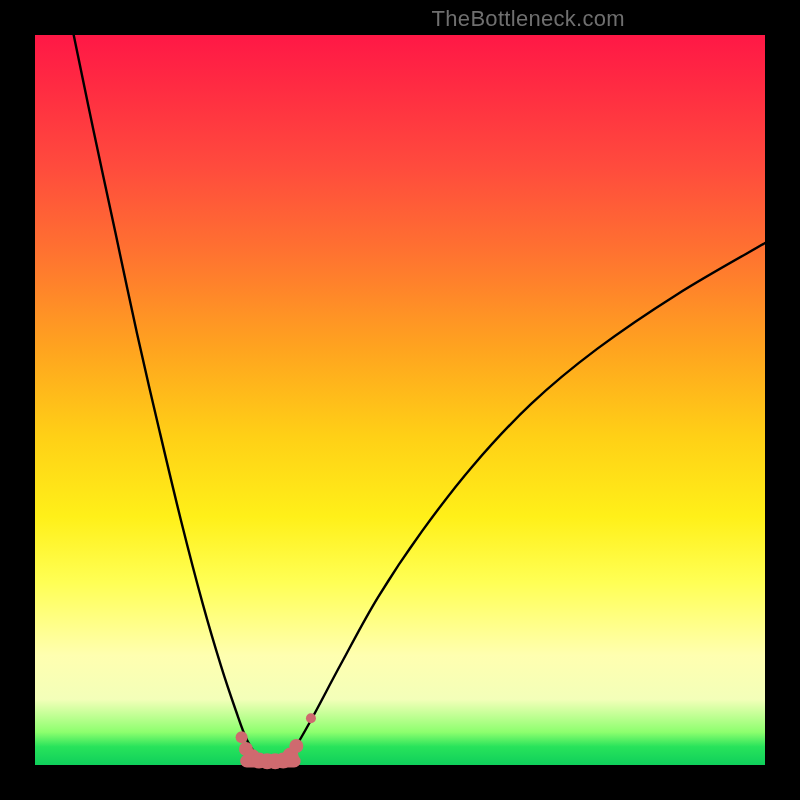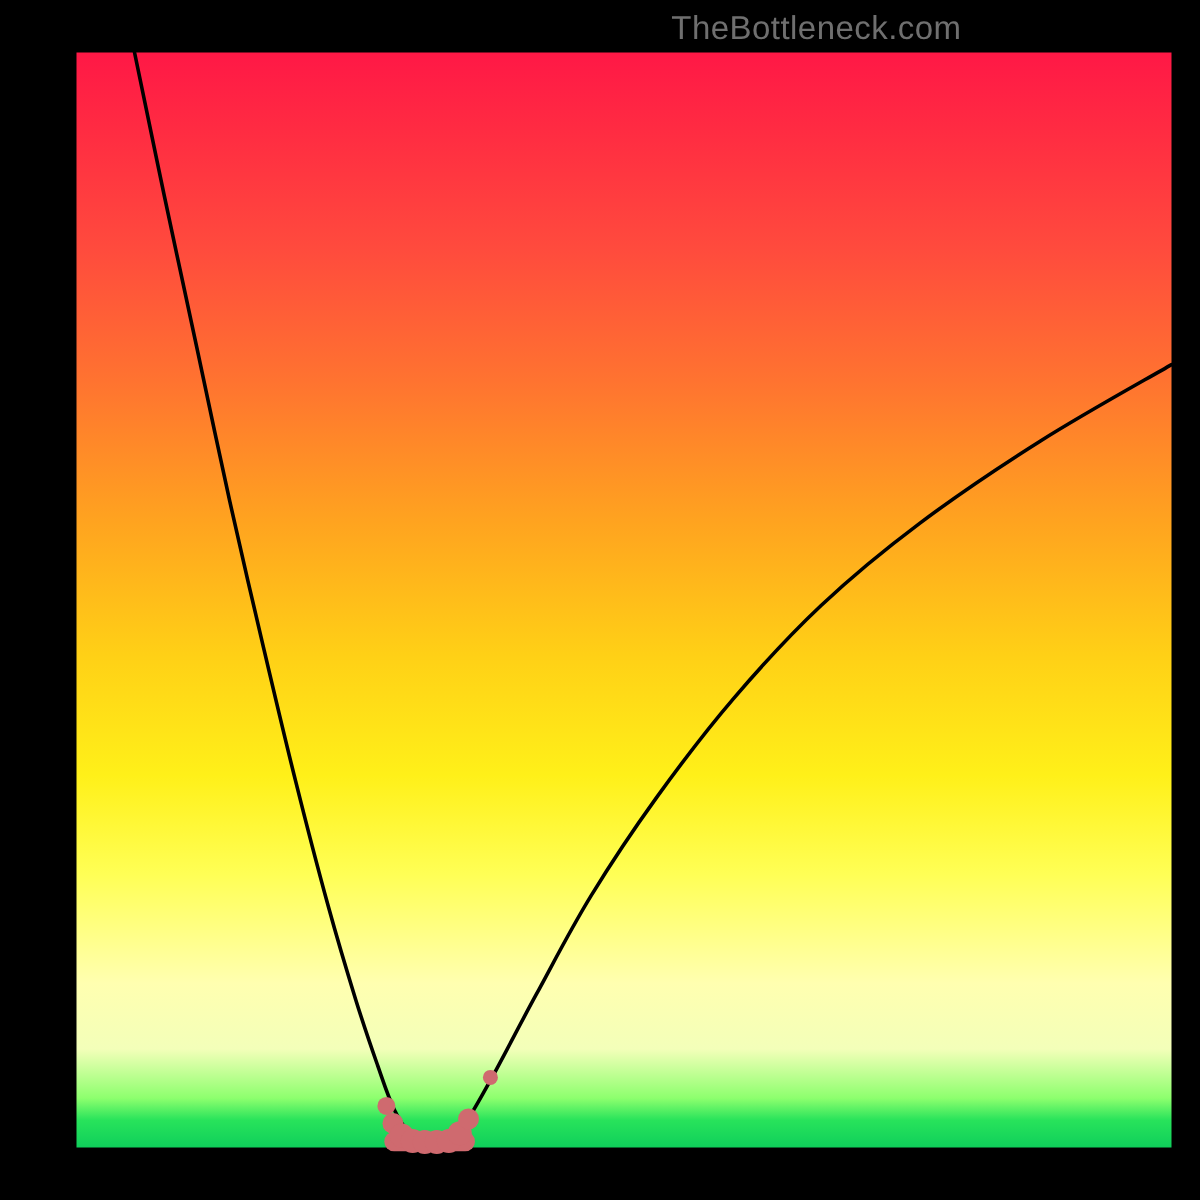--- a/index.html
+++ b/index.html
@@ -6,21 +6,21 @@
     margin: 0;
     padding: 0;
     width: 800px;
     height: 800px;
     background: #000000;
     overflow: hidden;
     font-family: Arial, Helvetica, sans-serif;
   }
   .frame {
     position: absolute;
-    left: 16px;
+    left: 0;
     top: 0;
     width: 635px;
     height: 800px;
     background: #000000;
     border-radius: 12px;
   }
   .plot-area {
     position: absolute;
     left: 35px;
     top: 35px;

